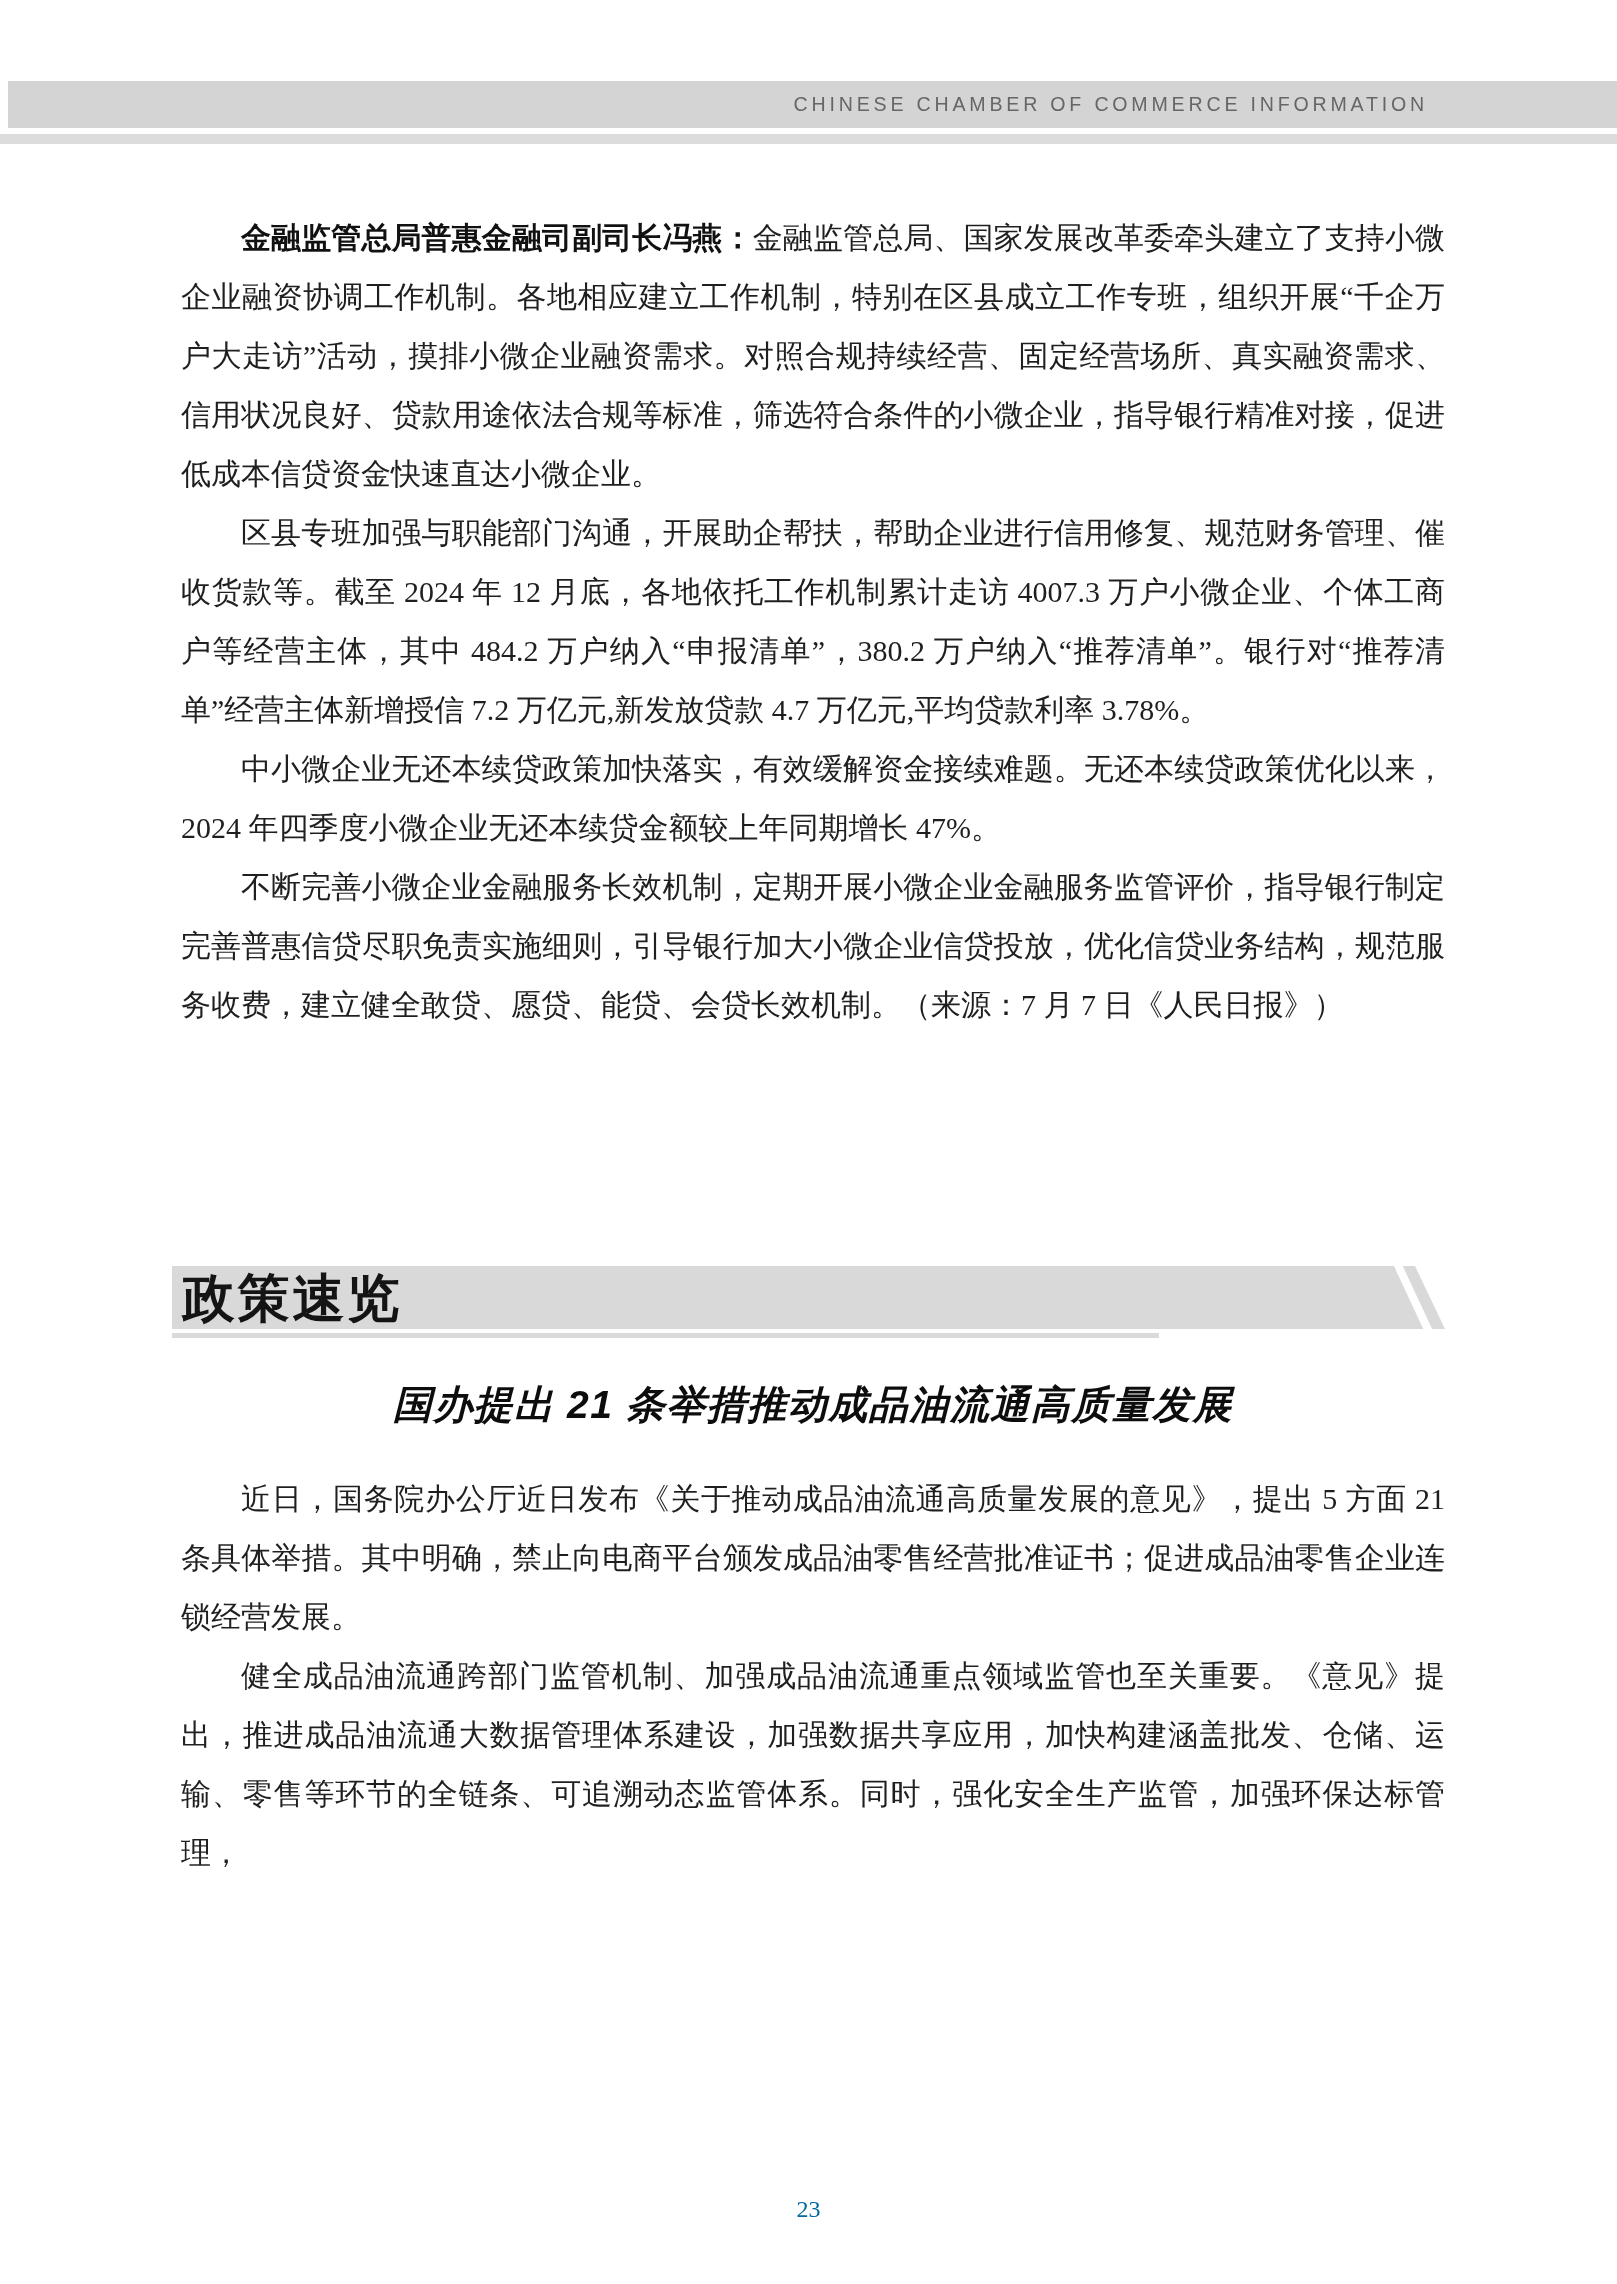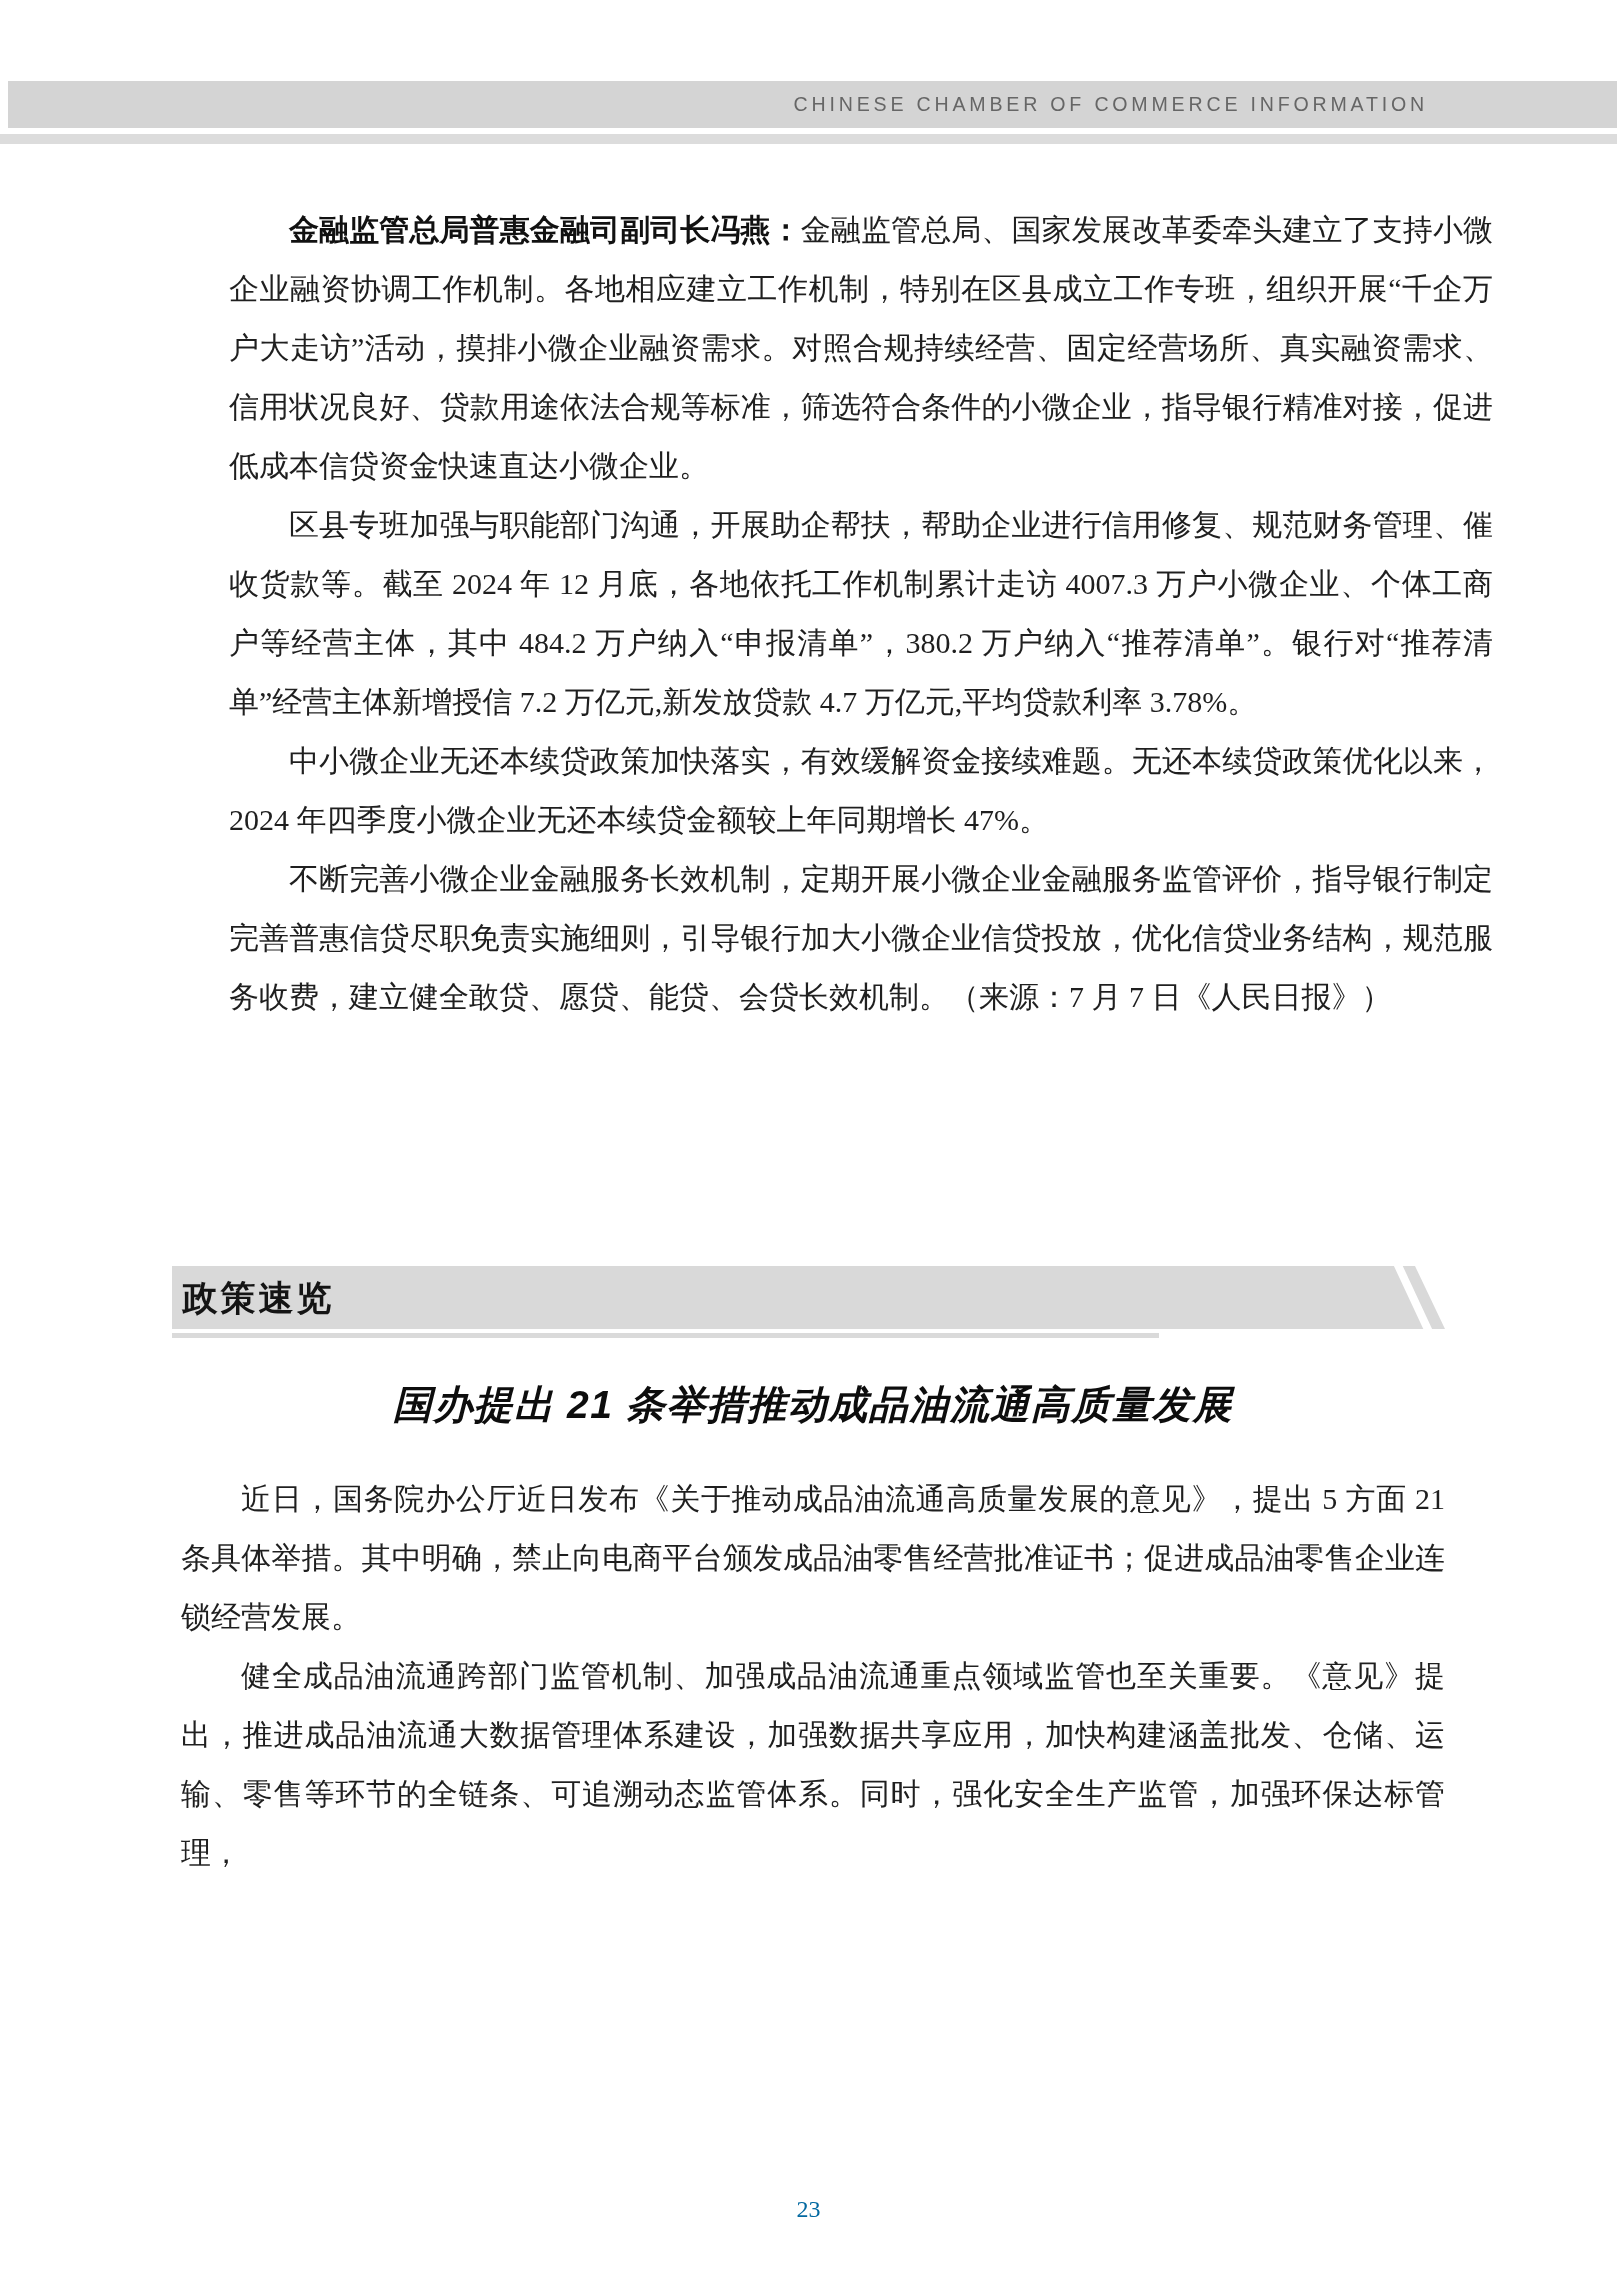--- a/index.html
+++ b/index.html
@@ -51,21 +51,21 @@
   }
   .textblock p {
     margin: 0;
     text-indent: 2em;
   }
   .textblock p strong {
     font-family: "Liberation Sans", sans-serif;
     font-weight: 700;
     color: #111111;
   }
-  #block1 { top: 200px; margin-left: 48px; }
+  #block1 { top: 208px; }
   #block2 { top: 1469px; }
 
   
   .section-banner {
     position: absolute;
     left: 172px; top: 1266px;
     width: 1273px; height: 63px;
     background: #d9d9d9;
     clip-path: polygon(0 0, 1243px 0, 1273px 63px, 0 63px);
   }
@@ -76,21 +76,21 @@
     background: #ffffff;
     transform: rotate(-25deg);
   }
   .section-banner .label {
     position: absolute;
     left: 10.5px; top: 0;
     height: 62px;
     line-height: 66px;
     font-family: "Liberation Serif", serif;
     font-weight: 700;
-    font-size: 35px;
+    font-size: 52px;
     color: #141414;
     letter-spacing: 3px;
     white-space: nowrap;
   }
   .banner-underline {
     position: absolute;
     left: 172px; top: 1333px;
     width: 987px; height: 5.3px;
     background: #dadada;
   }

